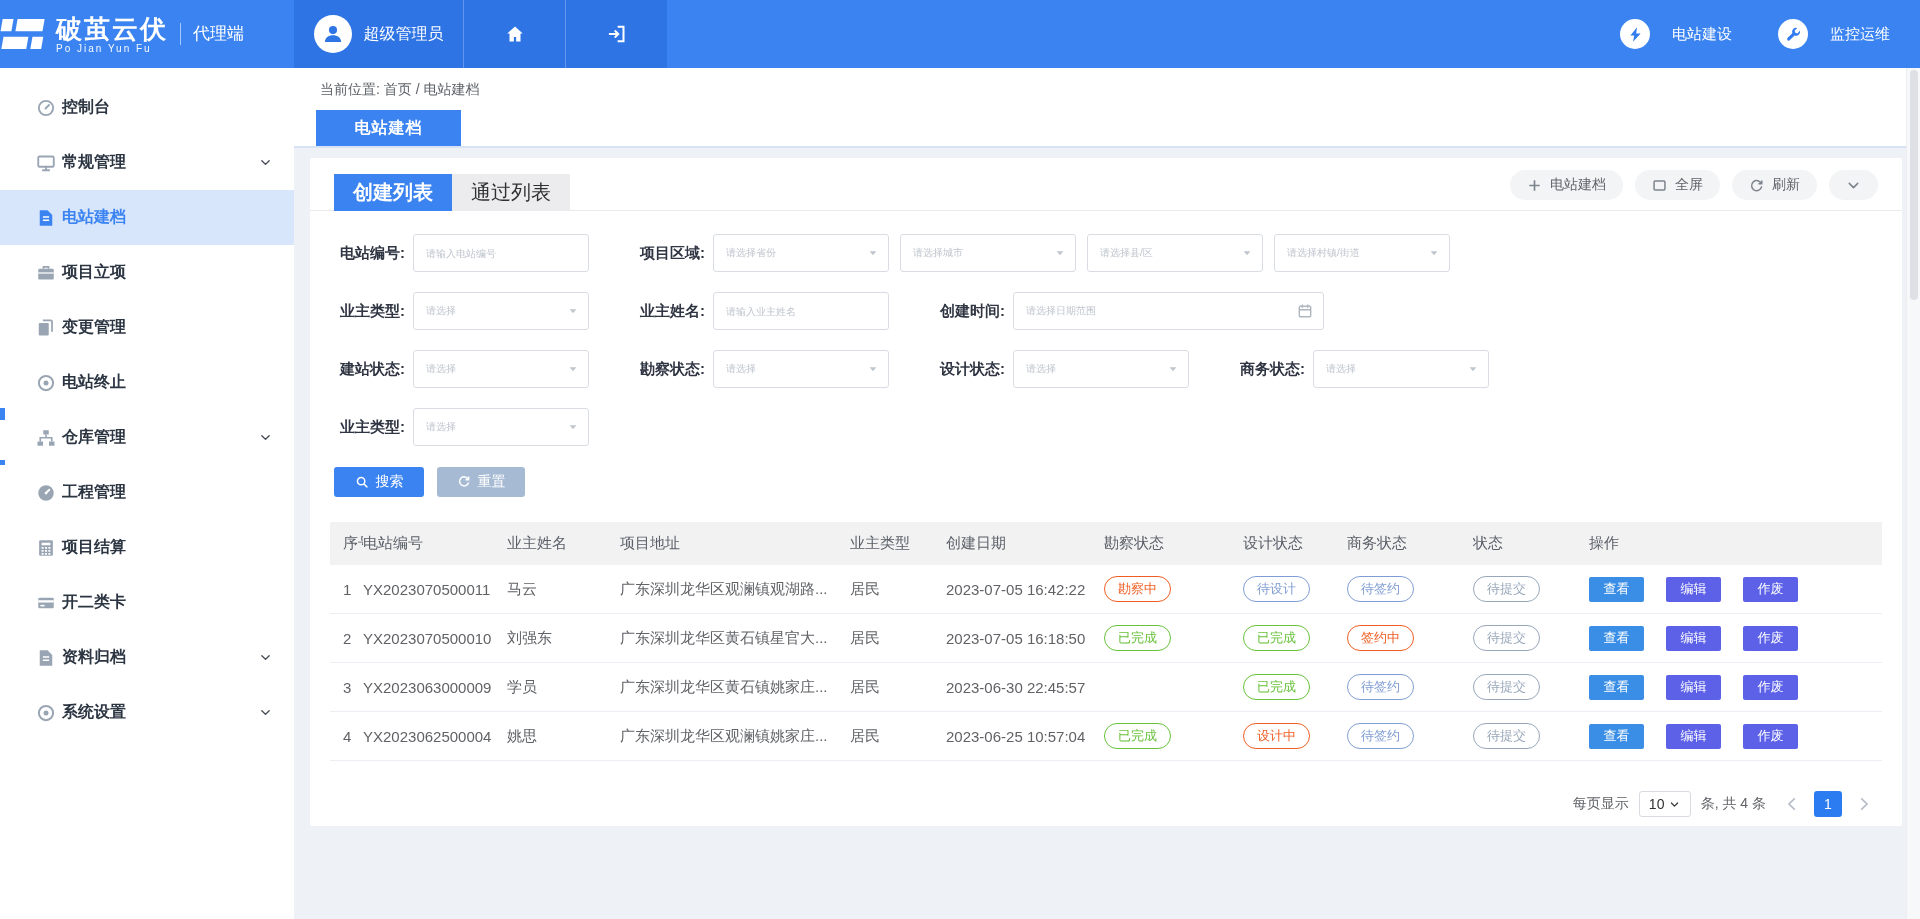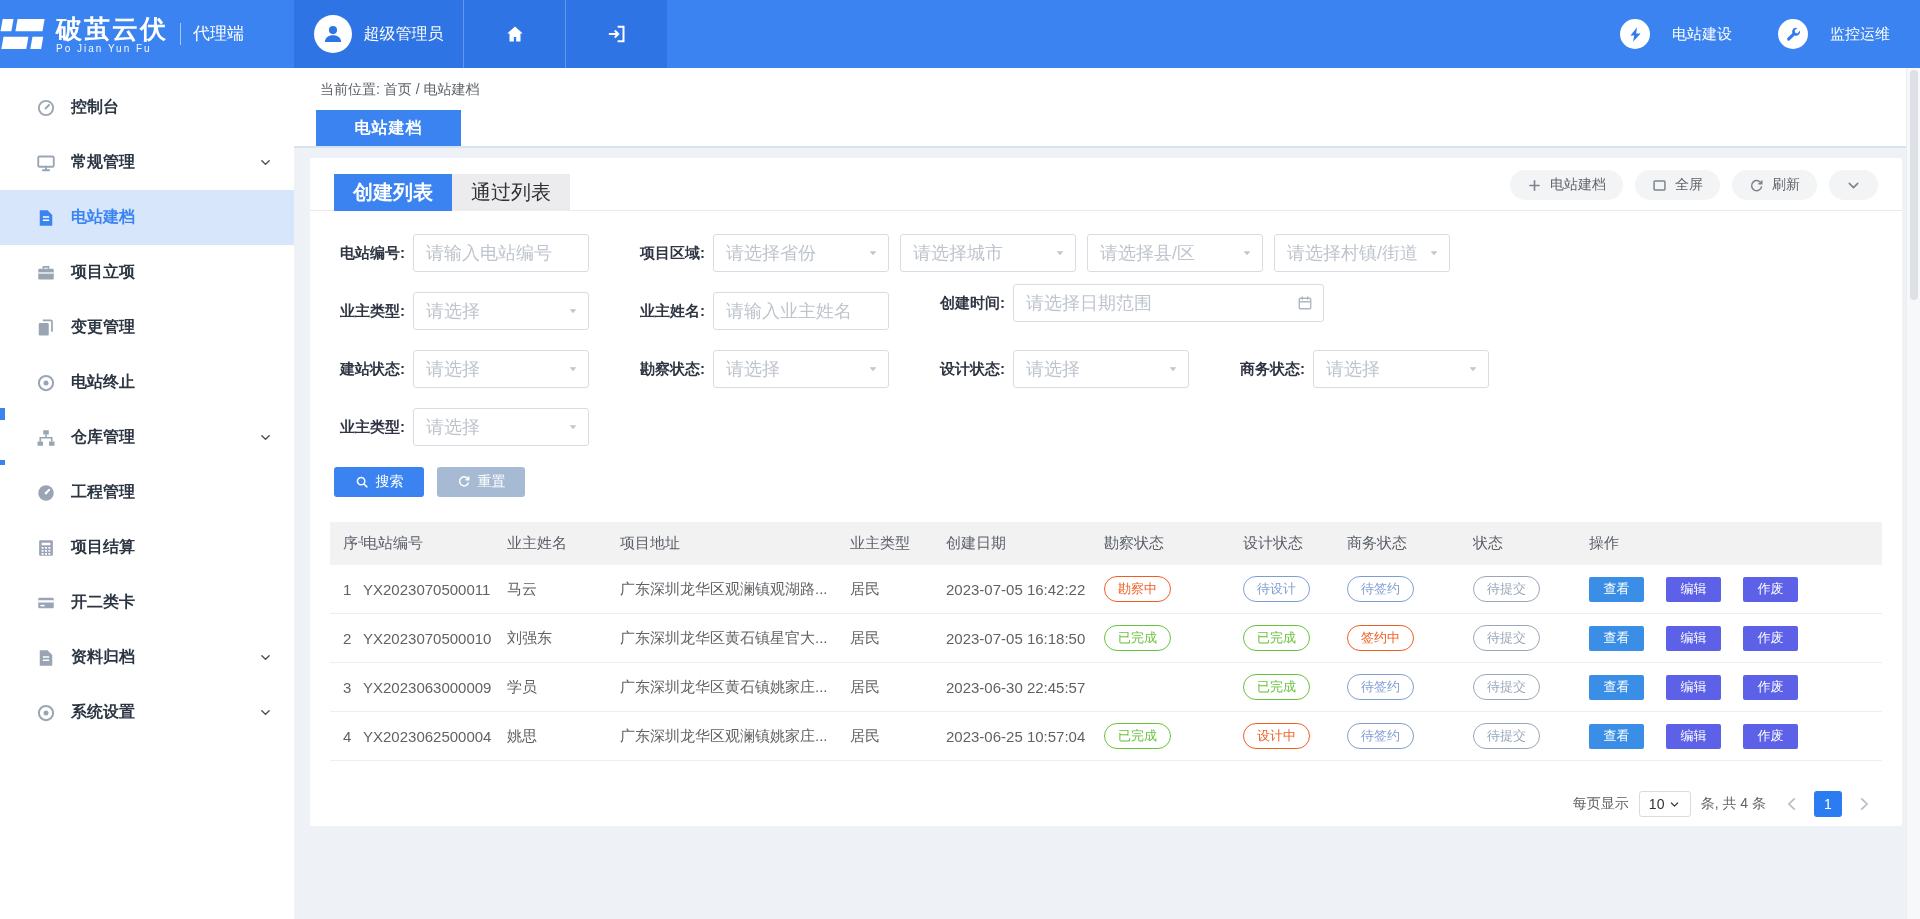--- a/index.html
+++ b/index.html
@@ -37,21 +37,21 @@
 .nav-right{display:flex;align-items:center;gap:46px;padding-right:30px}
 .nav-item{display:flex;align-items:center;gap:22px;font-size:15px;cursor:pointer;white-space:nowrap}
 .nav-circle{width:30px;height:30px;border-radius:50%;background:#fff;color:#2f7bef;
   display:flex;align-items:center;justify-content:center}
 .nav-circle .icon{width:17px;height:17px}
 
 
 .body-row{display:flex;height:851px}
 .sidebar{width:294px;flex-shrink:0;background:#fff;position:relative}
 #sidebar-nav{padding-top:12px}
-.side-item{height:55px;display:flex;align-items:center;padding:0 24px 0 36px;gap:15px;
+.side-item{height:55px;display:flex;align-items:center;padding:0 24px 0 36px;gap:6px;
   position:relative;font-size:16px;font-weight:bold;color:#2c3542;cursor:pointer}
 .side-item .s-icon{width:20px;height:20px;color:#9aa5b4;flex-shrink:0}
 .side-item.active{background:#d8e6fb;color:var(--accent)}
 .side-item.active .s-icon{color:var(--accent)}
 .side-chevron{position:absolute;right:22px;width:13px;height:13px;color:#464c55}
 .edge-mark{position:absolute;left:0;width:5px;background:var(--accent)}
 .edge-mark.m1{top:340px;height:12px}
 .edge-mark.m2{top:392px;height:5px}
 
 .main{flex:1;display:flex;flex-direction:column;min-width:0}
@@ -72,21 +72,21 @@
 .ptab.inactive{background:#ececee;color:#303133}
 .toolbar{position:absolute;right:24px;top:12px;display:flex;gap:12px}
 .pill{height:30px;border-radius:15px;background:#f3f4f5;color:#5f646b;display:flex;
   align-items:center;gap:8px;padding:0 17px;font-size:14px;cursor:pointer;white-space:nowrap}
 .pill .icon{width:15px;height:15px;color:#7d848d}
 .pill.icon-only{width:49px;padding:0;justify-content:center}
 
 
 .fgroup{position:absolute;display:flex;align-items:center;height:38px}
 .flabel{font-size:15px;font-weight:bold;color:#2f3542;text-align:right;margin-right:8px;white-space:nowrap}
-.field{height:38px;border:1px solid #d9dde3;border-radius:3px;background:#fff;font-size:18px}
+.field{height:38px;border:1px solid #d9dde3;border-radius:3px;background:#fff;font-size:10px}
 .select{position:relative;display:flex;align-items:center;padding:0 30px 0 12px;cursor:pointer}
 .ph{color:#bfc5cd;white-space:nowrap;overflow:hidden}
 .caret{position:absolute;right:9px;width:12px;height:12px;color:#c0c6cd}
 input.field{padding:0 12px;outline:none;color:#333;font-family:inherit}
 input.field::placeholder{color:#bfc5cd}
 .sel-row{display:flex;gap:11px}
 .date{position:relative;display:flex;align-items:center;padding:0 34px 0 12px;cursor:text}
 .date .cal{position:absolute;right:10px;width:16px;height:16px;color:#aeb6bf}
 
 
@@ -459,21 +459,21 @@
                     <svg viewBox="0 0 16 16">
                       <path d="M3.5 5.5h9L8 11z" fill="currentColor"></path>
                     </svg>
                   </span>
                 </div>
               </div>
               <div class="fgroup" style="left: 324px; top: 134px;">
                 <span class="flabel" style="width:71px">业主姓名:</span>
                 <input class="field" style="width: 176px;" placeholder="请输入业主姓名">
               </div>
-              <div class="fgroup" style="left: 624px; top: 126px;">
+              <div class="fgroup" style="left: 624px; top: 134px;">
                 <span class="flabel" style="width:71px">创建时间:</span>
                 <div class="field date" style="width:311px">
                   <span class="ph">请选择日期范围</span>
                   <span class="icon cal">
                     <svg viewBox="0 0 16 16">
                       <rect x="2.3" y="3.2" width="11.4" height="10.5" rx="1" fill="none" stroke="currentColor" stroke-width="1.4"></rect>
                       <path d="M5.3 1.6v3.2M10.7 1.6v3.2M2.3 6.8h11.4" stroke="currentColor" stroke-width="1.4"></path>
                     </svg>
                   </span>
                 </div>

